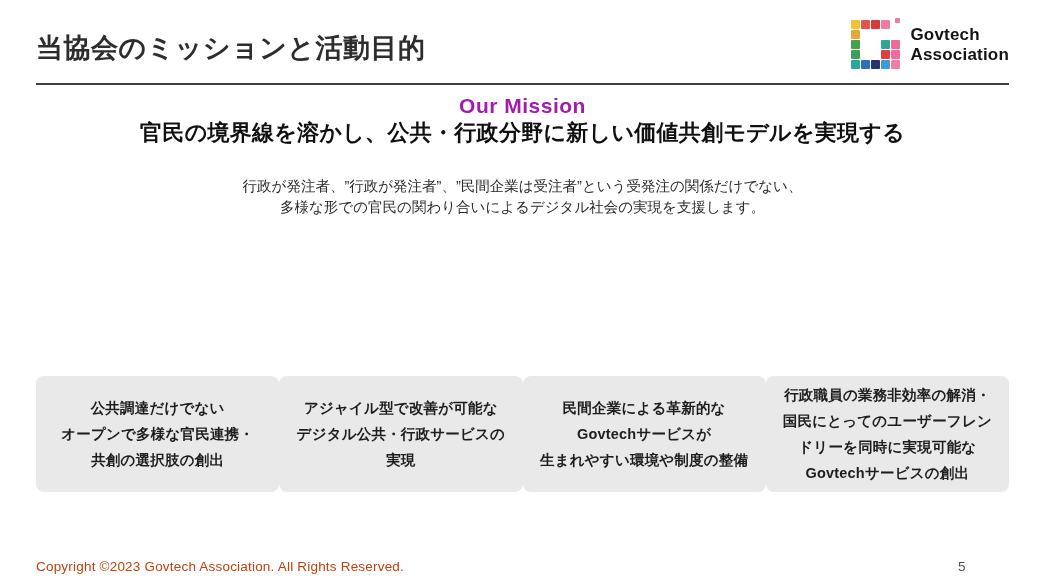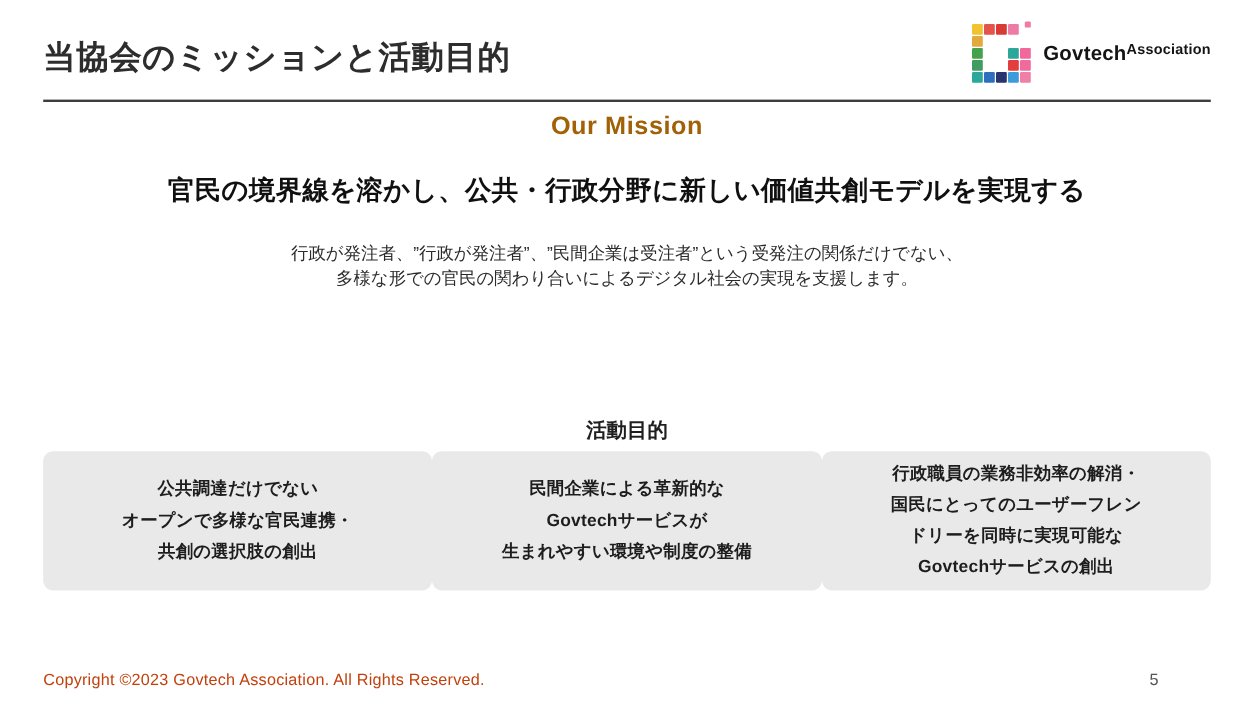--- a/index.html
+++ b/index.html
@@ -33,29 +33,29 @@
   .logo-mosaic {
     position: relative;
     display: grid;
     grid-template-columns: repeat(5, 9px);
     grid-template-rows: repeat(5, 9px);
     gap: 1px;
     width: 49px; height: 49px;
   }
   .logo-mosaic .tile { width: 9px; height: 9px; border-radius: 1px; }
   .logo-mosaic .tile.small { width: 5px; height: 5px; justify-self: end; align-self: start; margin-top: -2px; }
-  .logo-text { display: flex; flex-direction: row; justify-content: space-between; }
+  .logo-text { display: flex; flex-direction: column; justify-content: space-between; }
   .logo-name { font-size: 17px; font-weight: 800; color: #141414; line-height: 1.15; letter-spacing: 0.2px; }
-  .logo-sub  { font-size: 12px; font-weight: 700; color: #141414; line-height: 1.15; letter-spacing: 0.2px; }
+  .logo-sub  { font-size: 17px; font-weight: 700; color: #141414; line-height: 1.15; letter-spacing: 0.2px; }
 
   
   .mission { position: absolute; top: 94px; left: 0; right: 0; text-align: center; }
   .mission-label {
-    font-size: 21px; font-weight: 700; color: #a16207; letter-spacing: 0.5px;
-    margin-bottom: 26px;
+    font-size: 21px; font-weight: 700; color: #a21caf; letter-spacing: 0.5px;
+    margin-bottom: 0;
   }
   .mission-headline {
     font-size: 22px; font-weight: 700; color: #101010; letter-spacing: 0.3px;
     margin-bottom: 28px;
   }
   .mission-paragraph {
     font-size: 14.5px; color: #2b2b2b; line-height: 1.45;
     white-space: pre-line;
     margin-bottom: 11px;
   }
@@ -129,27 +129,31 @@
 
   <div class="divider"></div>
 
   <div class="mission">
     <div class="mission-label">Our Mission</div>
     <div class="mission-headline">官民の境界線を溶かし、公共・行政分野に新しい価値共創モデルを実現する</div>
     <div class="mission-paragraph">行政が発注者、”行政が発注者”、”民間企業は受注者”という受発注の関係だけでない、
 多様な形での官民の関わり合いによるデジタル社会の実現を支援します。</div>
   </div>
 
-  <div class="objectives-heading">活動目的</div>
 
   <div class="cards">
     <div class="card">
       <div class="card-text">公共調達だけでない
 オープンで多様な官民連携・
 共創の選択肢の創出</div>
+    </div>
+    <div class="card">
+      <div class="card-text">アジャイル型で改善が可能な
+デジタル公共・行政サービスの
+実現</div>
     </div>
     <div class="card">
       <div class="card-text">民間企業による革新的な
 Govtechサービスが
 生まれやすい環境や制度の整備</div>
     </div>
     <div class="card">
       <div class="card-text">行政職員の業務非効率の解消・
 国民にとってのユーザーフレン
 ドリーを同時に実現可能な

